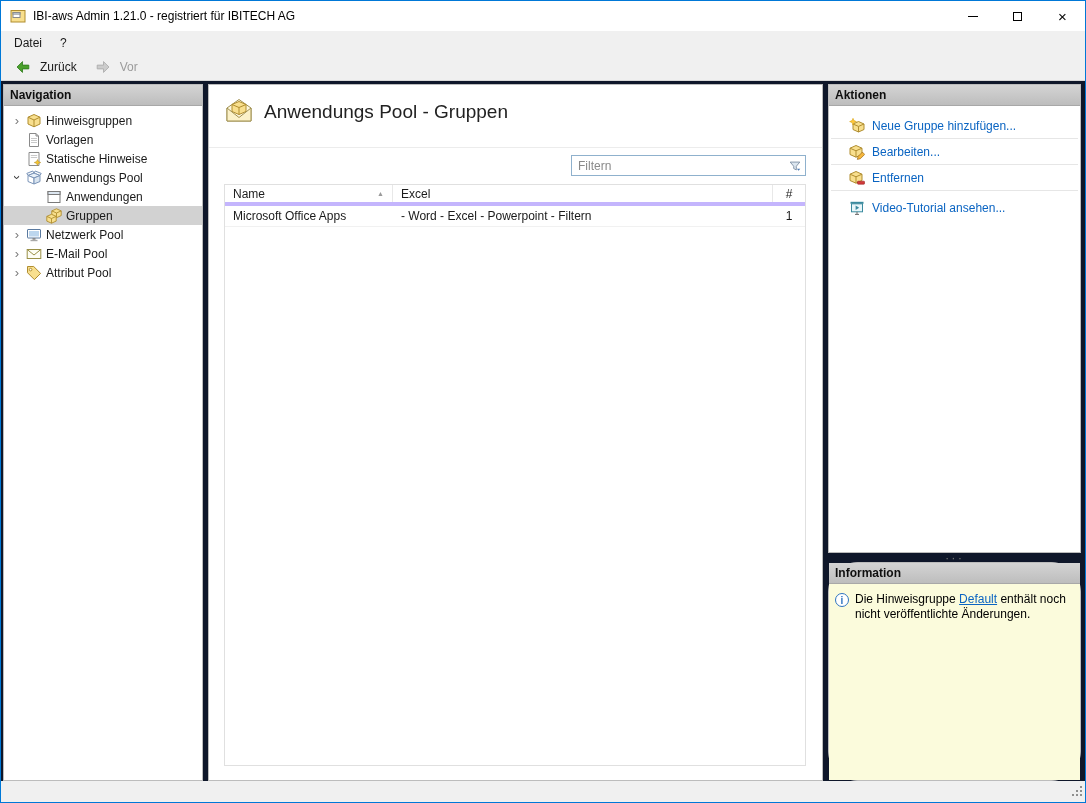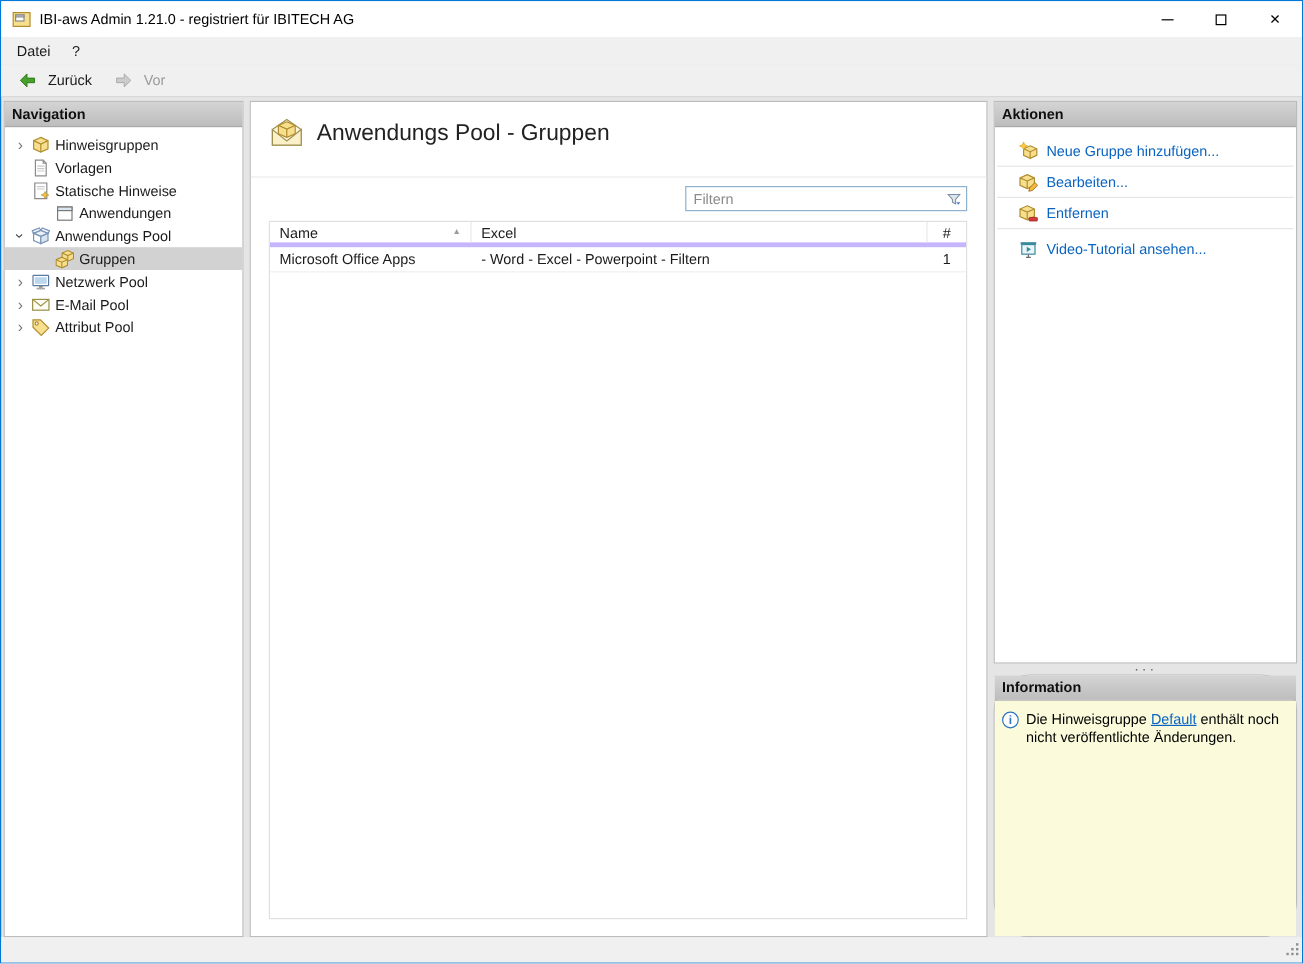--- a/index.html
+++ b/index.html
@@ -1,19 +1,19 @@
 <!DOCTYPE html>
 <html><head>
 <meta charset="utf-8">
 <style>
   * { margin:0; padding:0; box-sizing:border-box; }
   html,body { width:1086px; height:803px; }
   body { font-family:"Liberation Sans", sans-serif; font-size:12px; color:#1a1a1a; background:#fff; }
 
-  .window { width:1086px; height:803px; border:1px solid #0078d7; display:flex; flex-direction:column; background:#e5e5e5; }
+  .window { width:1086px; height:803px; border:1px solid #0078d7; display:flex; flex-direction:column; background:#0f172a; }
 
   
   .titlebar { flex:0 0 30px; background:#fff; display:flex; align-items:center; }
   .app-icon { width:16px; height:16px; margin:0 7px 0 9px; flex:0 0 16px; }
   .title-text { flex:1; color:#000; white-space:nowrap; overflow:hidden; }
   .win-controls { display:flex; height:100%; }
   .win-btn { width:45px; display:flex; align-items:center; justify-content:center; cursor:default; }
   .glyph-min { width:10px; height:1px; background:#000; }
   .glyph-max { width:9px; height:9px; border:1px solid #000; }
   .glyph-close { font-size:15px; line-height:1; color:#000; }
@@ -177,43 +177,43 @@
             <svg viewBox="0 0 16 16" width="16" height="16">
                 <path d="M3 1.5 h10 v13 h-10 z" fill="#fff" stroke="#8a8a8a"></path>
                 <line x1="4.8" y1="4.5" x2="11.2" y2="4.5" stroke="#c9c9c9"></line>
                 <line x1="4.8" y1="6.5" x2="11.2" y2="6.5" stroke="#c9c9c9"></line>
                 <polygon points="11.5,8.5 12.5,10.6 14.8,11.5 12.5,12.4 11.5,14.5 10.5,12.4 8.2,11.5 10.5,10.6" fill="#f4c430" stroke="#b08d2f" stroke-width="0.5"></polygon>
               </svg>
           </span>
           <span class="tlabel">Statische Hinweise</span>
         </div>
 
-        <div class="tree-row child">
-          <span class="chev hidden">›</span>
-          <span class="ticon">
-            <svg viewBox="0 0 16 16" width="16" height="16">
-                <rect x="2" y="2.5" width="12" height="11" fill="#fff" stroke="#7a7a7a"></rect>
-                <rect x="2" y="2.5" width="12" height="3" fill="#dce6f0" stroke="#7a7a7a"></rect>
-              </svg>
-          </span>
-          <span class="tlabel">Anwendungen</span>
-        </div>
-
         <div class="tree-row">
           <span class="chev expanded">›</span>
           <span class="ticon">
             <svg viewBox="0 0 16 16" width="16" height="16">
                 <polygon points="2,5.5 0.8,3.4 6.8,1 8,3.1" fill="#f4f8fc" stroke="#7a94b8"></polygon>
                 <polygon points="14,5.5 15.2,3.4 9.2,1 8,3.1" fill="#f4f8fc" stroke="#7a94b8"></polygon>
                 <polygon points="2,5.5 8,3.1 14,5.5 8,8" fill="#e8f0f8" stroke="#7a94b8"></polygon>
                 <polygon points="2,5.5 2,11.5 8,14 8,8" fill="#ffffff" stroke="#7a94b8"></polygon>
                 <polygon points="14,5.5 14,11.5 8,14 8,8" fill="#d8e4f0" stroke="#7a94b8"></polygon>
               </svg>
           </span>
           <span class="tlabel">Anwendungs Pool</span>
+        </div>
+
+        <div class="tree-row child">
+          <span class="chev hidden">›</span>
+          <span class="ticon">
+            <svg viewBox="0 0 16 16" width="16" height="16">
+                <rect x="2" y="2.5" width="12" height="11" fill="#fff" stroke="#7a7a7a"></rect>
+                <rect x="2" y="2.5" width="12" height="3" fill="#dce6f0" stroke="#7a7a7a"></rect>
+              </svg>
+          </span>
+          <span class="tlabel">Anwendungen</span>
         </div>
 
         <div class="tree-row child selected">
           <span class="chev hidden">›</span>
           <span class="ticon">
             <svg viewBox="0 0 16 16" width="16" height="16">
                 <polygon points="10.5,0.8 15.2,2.9 15.2,7.6 10.5,9.7 5.8,7.6 5.8,2.9" fill="#f8df8e" stroke="#b08d2f" stroke-width="0.9"></polygon>
                 <polyline points="5.8,2.9 10.5,5 15.2,2.9" fill="none" stroke="#b08d2f" stroke-width="0.9"></polyline>
                 <line x1="10.5" y1="5" x2="10.5" y2="9.7" stroke="#b08d2f" stroke-width="0.9"></line>
                 <polygon points="5.5,6.3 10.2,8.4 10.2,13.1 5.5,15.2 0.8,13.1 0.8,8.4" fill="#f8df8e" stroke="#b08d2f" stroke-width="0.9"></polygon>

